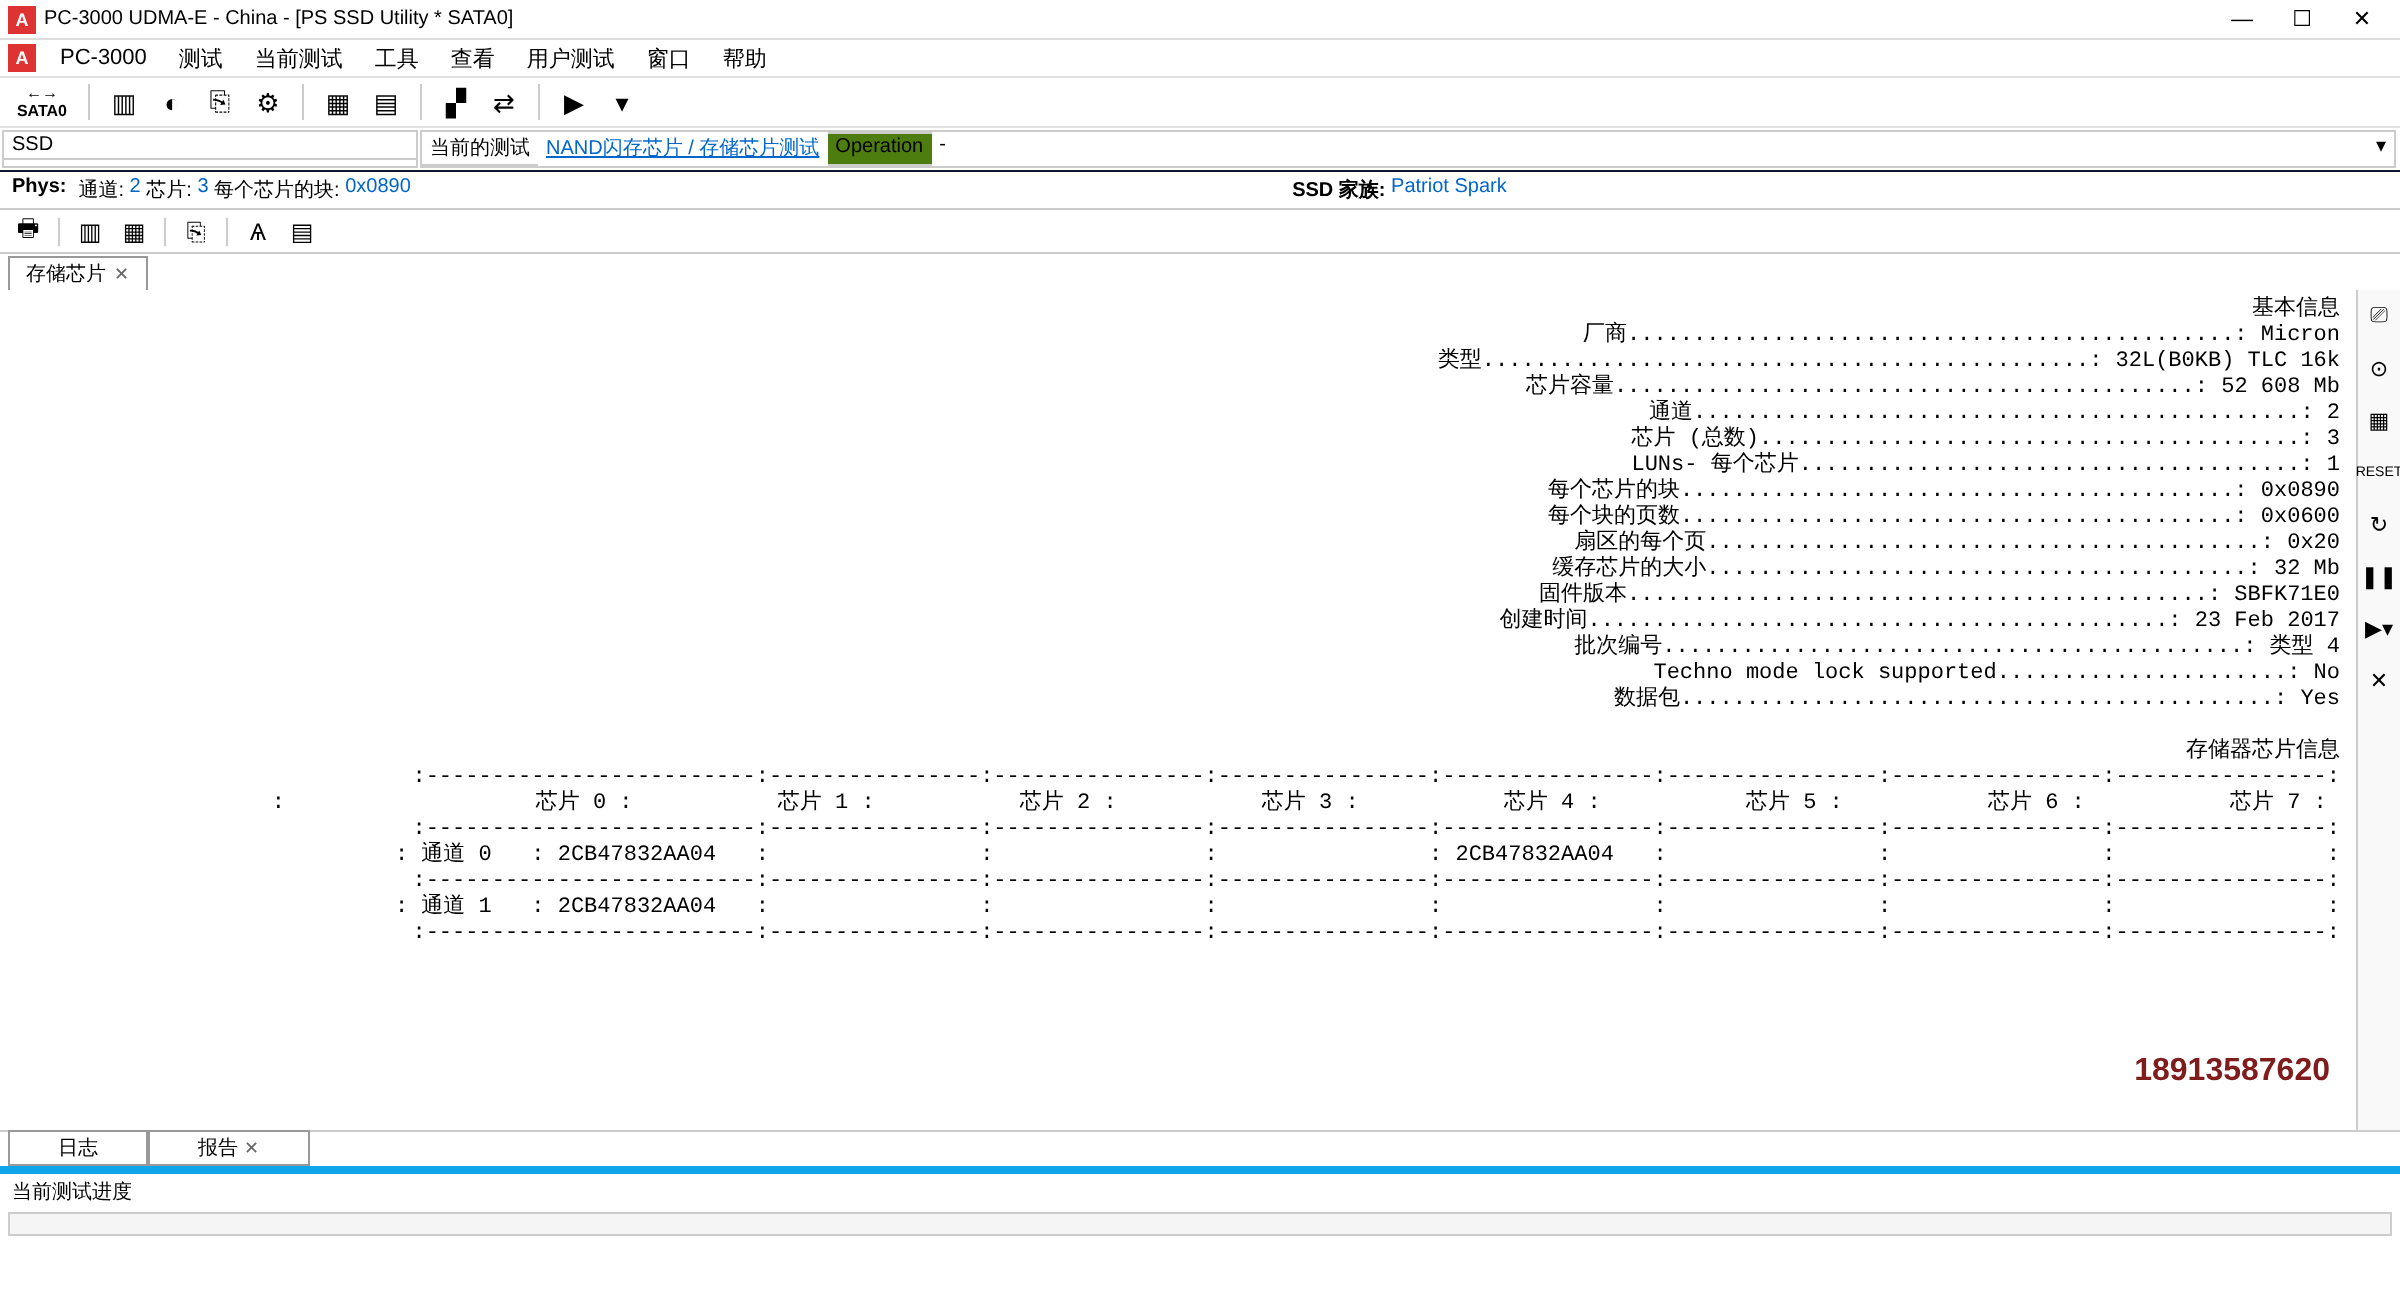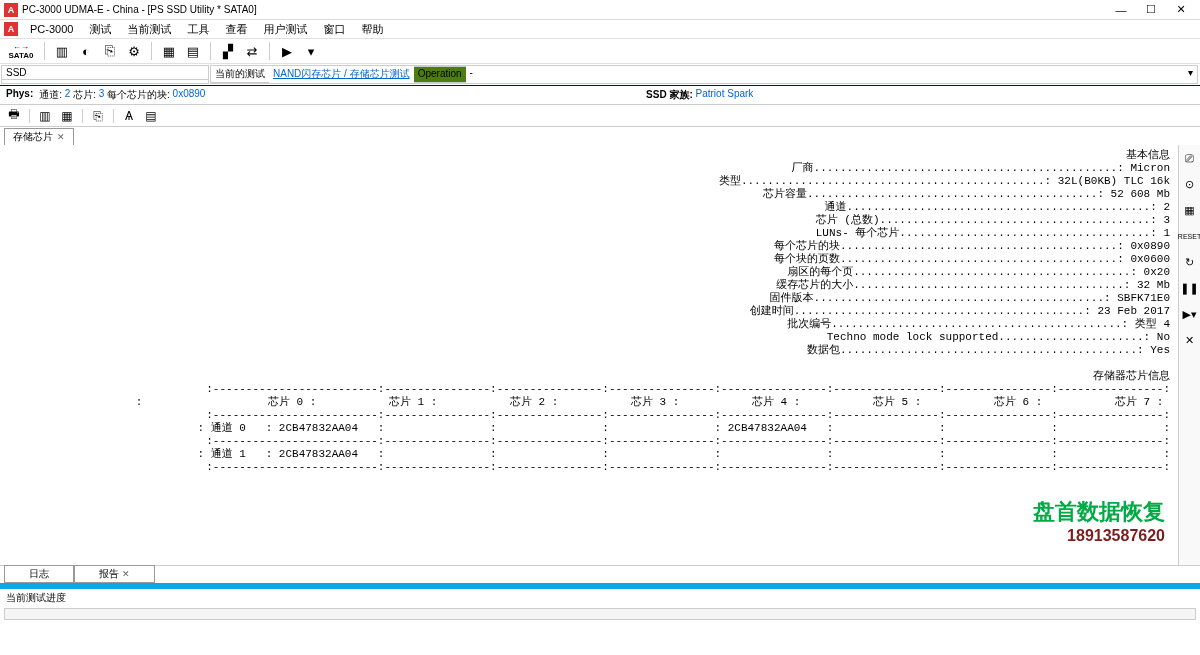--- a/index.html
+++ b/index.html
@@ -61,21 +61,21 @@
 
 .watermark { position:absolute; right:35px; bottom:110px; text-align:right; pointer-events:none;}
 .watermark .l1 { font-size:22px; color:#0a4; font-weight:bold; }
 .watermark .l2 { font-size:16px; color:#7f1d1d; font-weight:bold; }
 
 
 .bottomtabs { height:18px; border-top:1px solid #ccc; display:flex; align-items:end; padding:0 4px;}
 .btab { border:1px solid #999; padding:1px 24px; font-size:10px; display:flex;align-items:center;gap:3px;}
 .btab .x { font-size:9px;color:#666;}
 
-.proglabel { padding:2px 6px; font-size:10px; border-top:6px solid #0ea5e9;}
+.proglabel { padding:2px 6px; font-size:10px; border-top:4px solid #0ea5e9;}
 .progbar { height:12px; border:1px solid #ccc; margin:1px 4px; background:#f5f5f5;}
 </style>
 </head>
 <body>
 
 <div class="titlebar">
   <div class="appicon">A</div>
   <div class="title">PC-3000 UDMA-E - China - [PS SSD Utility * SATA0]</div>
   <div class="winbtns">
     <div class="winbtn">—</div>
@@ -193,21 +193,20 @@
   <div class="stbtn">▦</div>
   <div class="stbtn" style="font-size:7px;">RESET</div>
   <div class="stbtn">↻</div>
   <div class="stbtn">❚❚</div>
   <div class="stbtn">▶▾</div>
   <div class="stbtn">✕</div>
 </div>
 </div>
 
 <div class="watermark">
-  <div class="l1">盘首数据恢复</div>
   <div class="l2">18913587620</div>
 </div>
 
 <div class="bottomtabs">
   <div class="btab">
       <span>日志</span>
     </div>
   <div class="btab">
       <span>报告</span>
       <span class="x">✕</span>

